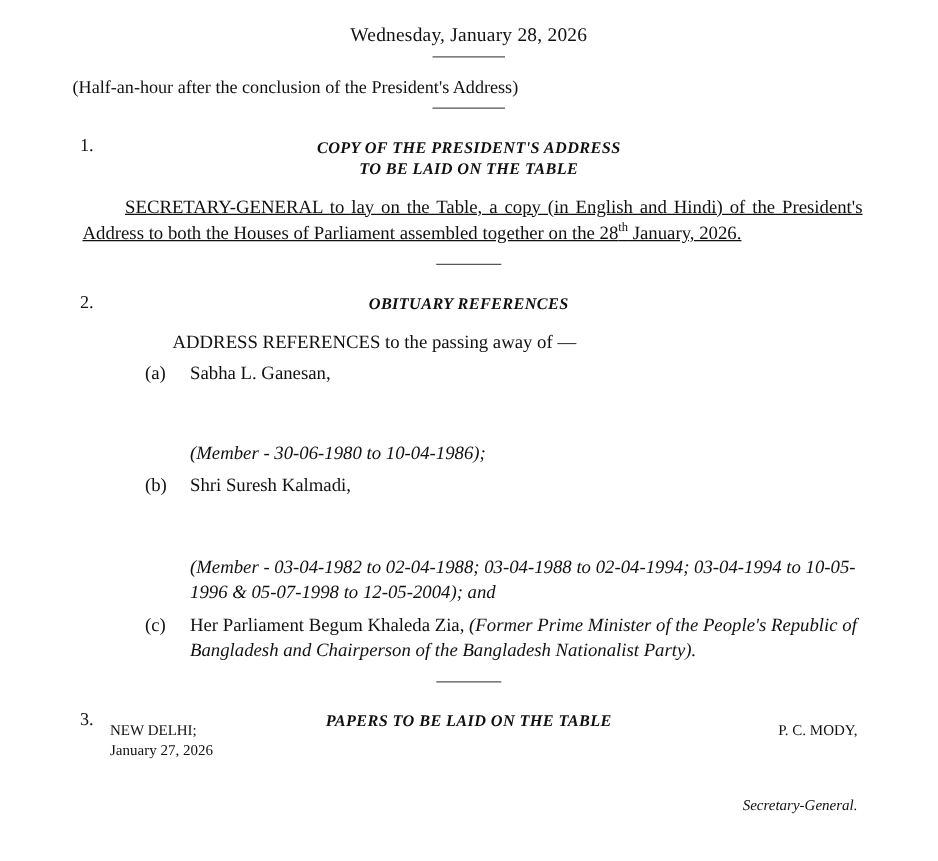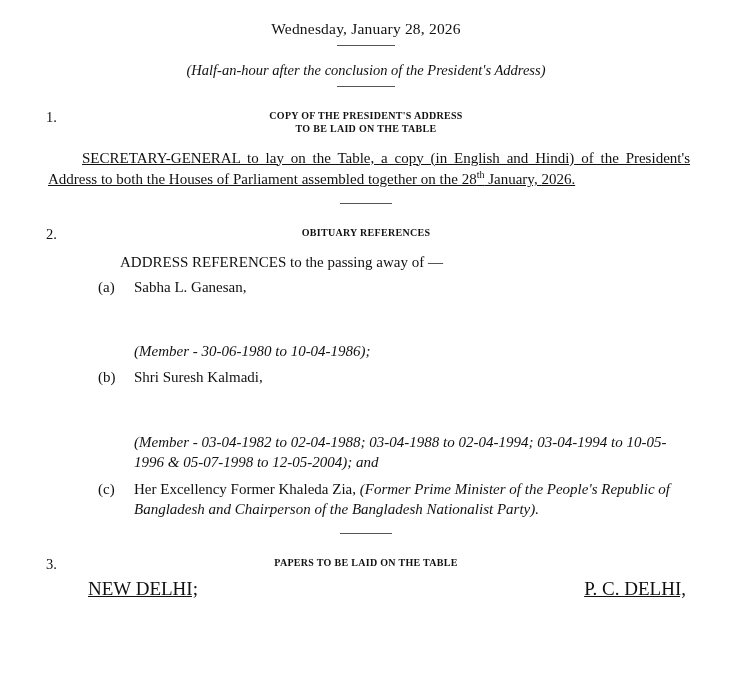--- a/index.html
+++ b/index.html
@@ -12,57 +12,57 @@
     height: 689px;
     font-family: "Liberation Serif", "DejaVu Serif", serif;
     color: #111111;
     overflow: hidden;
   }
   .page {
     position: relative;
     width: 750px;
     height: 689px;
     box-sizing: border-box;
-    padding: 10px 58px 0 40px;
+    padding: 10px 58px 0 58px;
   }
   .date-line {
     font-size: 15.5px;
     text-align: center;
     letter-spacing: 0.2px;
     margin-top: 10px;
   }
   .rule {
     width: 58px;
     height: 0;
     border-top: 1px solid #555;
     margin: 7px auto 0 auto;
   }
   .rule.short { width: 52px; }
   .subtitle {
     font-size: 14.5px;
-    font-style: italic;
-    text-align: center;
+    text-align: left;
     margin-top: 16px;
   }
   .item {
     position: relative;
     margin-top: 22px;
   }
   .item-num {
     position: absolute;
     left: 6px;
     top: 0;
     font-size: 14.5px;
   }
   .item-head {
     text-align: center;
     font-weight: bold;
-    font-size: 10px;
+    font-size: 13px;
     letter-spacing: 0.3px;
     line-height: 1.33;
+    font-style: italic;
   }
   .body-text {
     font-size: 15px;
     line-height: 1.36;
     text-align: justify;
     margin-top: 12px;
     padding-left: 8px;
     padding-right: 2px;
   }
   .body-text.indent-first { text-indent: 34px; text-decoration: underline; }
@@ -88,23 +88,22 @@
     left: 10px;
     top: 0;
   }
   .ital { font-style: italic; margin-top: 44px; }
   .sep-wrap { margin-top: 14px; }
   .footer {
     position: absolute;
     left: 58px;
     right: 58px;
     top: 576px;
-    font-size: 19px;
+    font-size: 12px;
     line-height: 1.36;
-    text-decoration: underline;
   }
   .footer-row {
     display: flex;
     justify-content: space-between;
   }
   .footer-left { padding-left: 30px; }
   .footer-right { text-align: right; padding-right: 6px; }
 </style>
 </head>
 <body>
@@ -141,35 +140,39 @@
         <span>Sabha L. Ganesan,</span>
         <div class="ital">(Member - 30-06-1980 to 10-04-1986);</div>
       </div>
       <div class="sub-item">
         <span class="sub-label">(b)</span>
         <span>Shri Suresh Kalmadi,</span>
         <div class="ital">(Member - 03-04-1982 to 02-04-1988; 03-04-1988 to  02-04-1994; 03-04-1994 to 10-05-1996 &amp; 05-07-1998 to 12-05-2004); and</div>
       </div>
       <div class="sub-item">
         <span class="sub-label">(c)</span>
-        <span>Her Excellency Former Khaleda Zia,</span>
+        <span>Her Parliament Begum Khaleda Zia,</span>
         <span class="ital">(Former Prime Minister of the People's Republic of Bangladesh and Chairperson of the Bangladesh Nationalist Party).</span>
       </div>
     </div>
   </div>
 
   <div class="sep-wrap">
     <div class="rule short"></div>
   </div>
 
   <div class="item">
     <div class="item-num">3.</div>
     <div class="item-head">PAPERS TO BE LAID ON THE TABLE</div>
   </div>
 
   <div class="footer">
     <div class="footer-row">
       <div class="footer-left">NEW DELHI;</div>
-      <div class="footer-right">P. C. DELHI,</div>
+      <div class="footer-right">P. C. MODY,</div>
+    </div>
+    <div class="footer-row">
+      <div class="footer-left">January 27, 2026</div>
+      <div class="footer-right ital">Secretary-General.</div>
     </div>
   </div>
 
 </div>
 
 </body></html>

